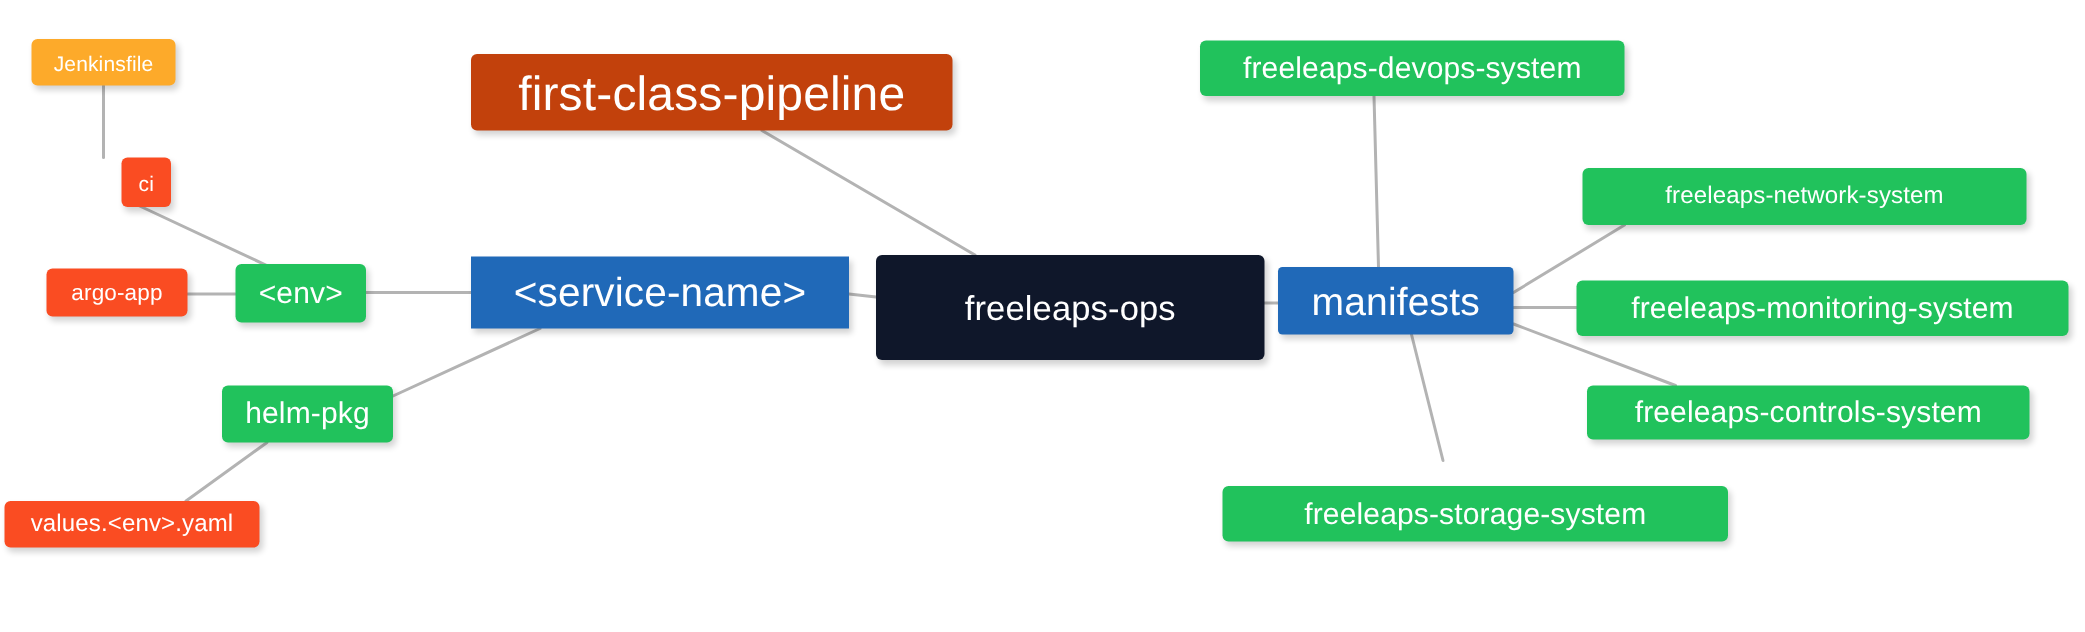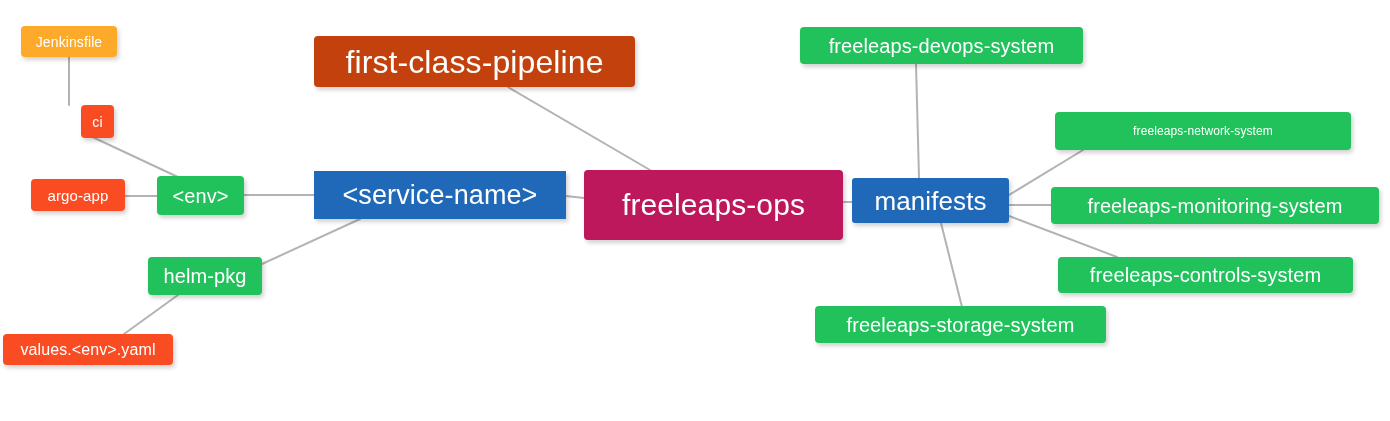--- a/index.html
+++ b/index.html
@@ -81,35 +81,35 @@
       </div>
       <div class="node" style="left: 3px; top: 334px; width: 170px; height: 31px; background: rgb(250, 76, 34); font-size: 16px; border-radius: 4px;">
         <span class="node-label">values.&lt;env&gt;.yaml</span>
       </div>
       <div class="node" style="left: 314px; top: 36px; width: 321px; height: 51px; background: #c2410c; font-size: 32px; border-radius: 4px;">
         <span class="node-label">first-class-pipeline</span>
       </div>
       <div class="node" style="left: 314px; top: 171px; width: 252px; height: 48px; background: rgb(32, 105, 184); font-size: 27px; border-radius: 0;">
         <span class="node-label">&lt;service-name&gt;</span>
       </div>
-      <div class="node" style="left: 584px; top: 170px; width: 259px; height: 70px; background: #be185d; font-size: 30px; border-radius: 4px;">
+      <div class="node" style="left: 584px; top: 170px; width: 259px; height: 70px; background: #0f172a; font-size: 23px; border-radius: 4px;">
         <span class="node-label">freeleaps-ops</span>
       </div>
       <div class="node" style="left: 852px; top: 178px; width: 157px; height: 45px; background: rgb(32, 105, 184); font-size: 26px; border-radius: 3px;">
         <span class="node-label">manifests</span>
       </div>
       <div class="node" style="left: 800px; top: 27px; width: 283px; height: 37px; background: rgb(33, 194, 92); font-size: 20px; border-radius: 4px;">
         <span class="node-label">freeleaps-devops-system</span>
       </div>
-      <div class="node" style="left: 1055px; top: 112px; width: 296px; height: 38px; background: rgb(33, 194, 92); font-size: 12px; border-radius: 4px;">
+      <div class="node" style="left: 1055px; top: 112px; width: 296px; height: 38px; background: rgb(33, 194, 92); font-size: 16px; border-radius: 4px;">
         <span class="node-label">freeleaps-network-system</span>
       </div>
       <div class="node" style="left: 1051px; top: 187px; width: 328px; height: 37px; background: rgb(33, 194, 92); font-size: 20px; border-radius: 4px;">
         <span class="node-label">freeleaps-monitoring-system</span>
       </div>
       <div class="node" style="left: 1058px; top: 257px; width: 295px; height: 36px; background: rgb(33, 194, 92); font-size: 20px; border-radius: 4px;">
         <span class="node-label">freeleaps-controls-system</span>
       </div>
-      <div class="node" style="left: 815px; top: 306px; width: 291px; height: 37px; background: rgb(33, 194, 92); font-size: 20px; border-radius: 4px;">
+      <div class="node" style="left: 815px; top: 324px; width: 337px; height: 37px; background: rgb(33, 194, 92); font-size: 20px; border-radius: 4px;">
         <span class="node-label">freeleaps-storage-system</span>
       </div>
     </div>
 </div>
 
 </body></html>

